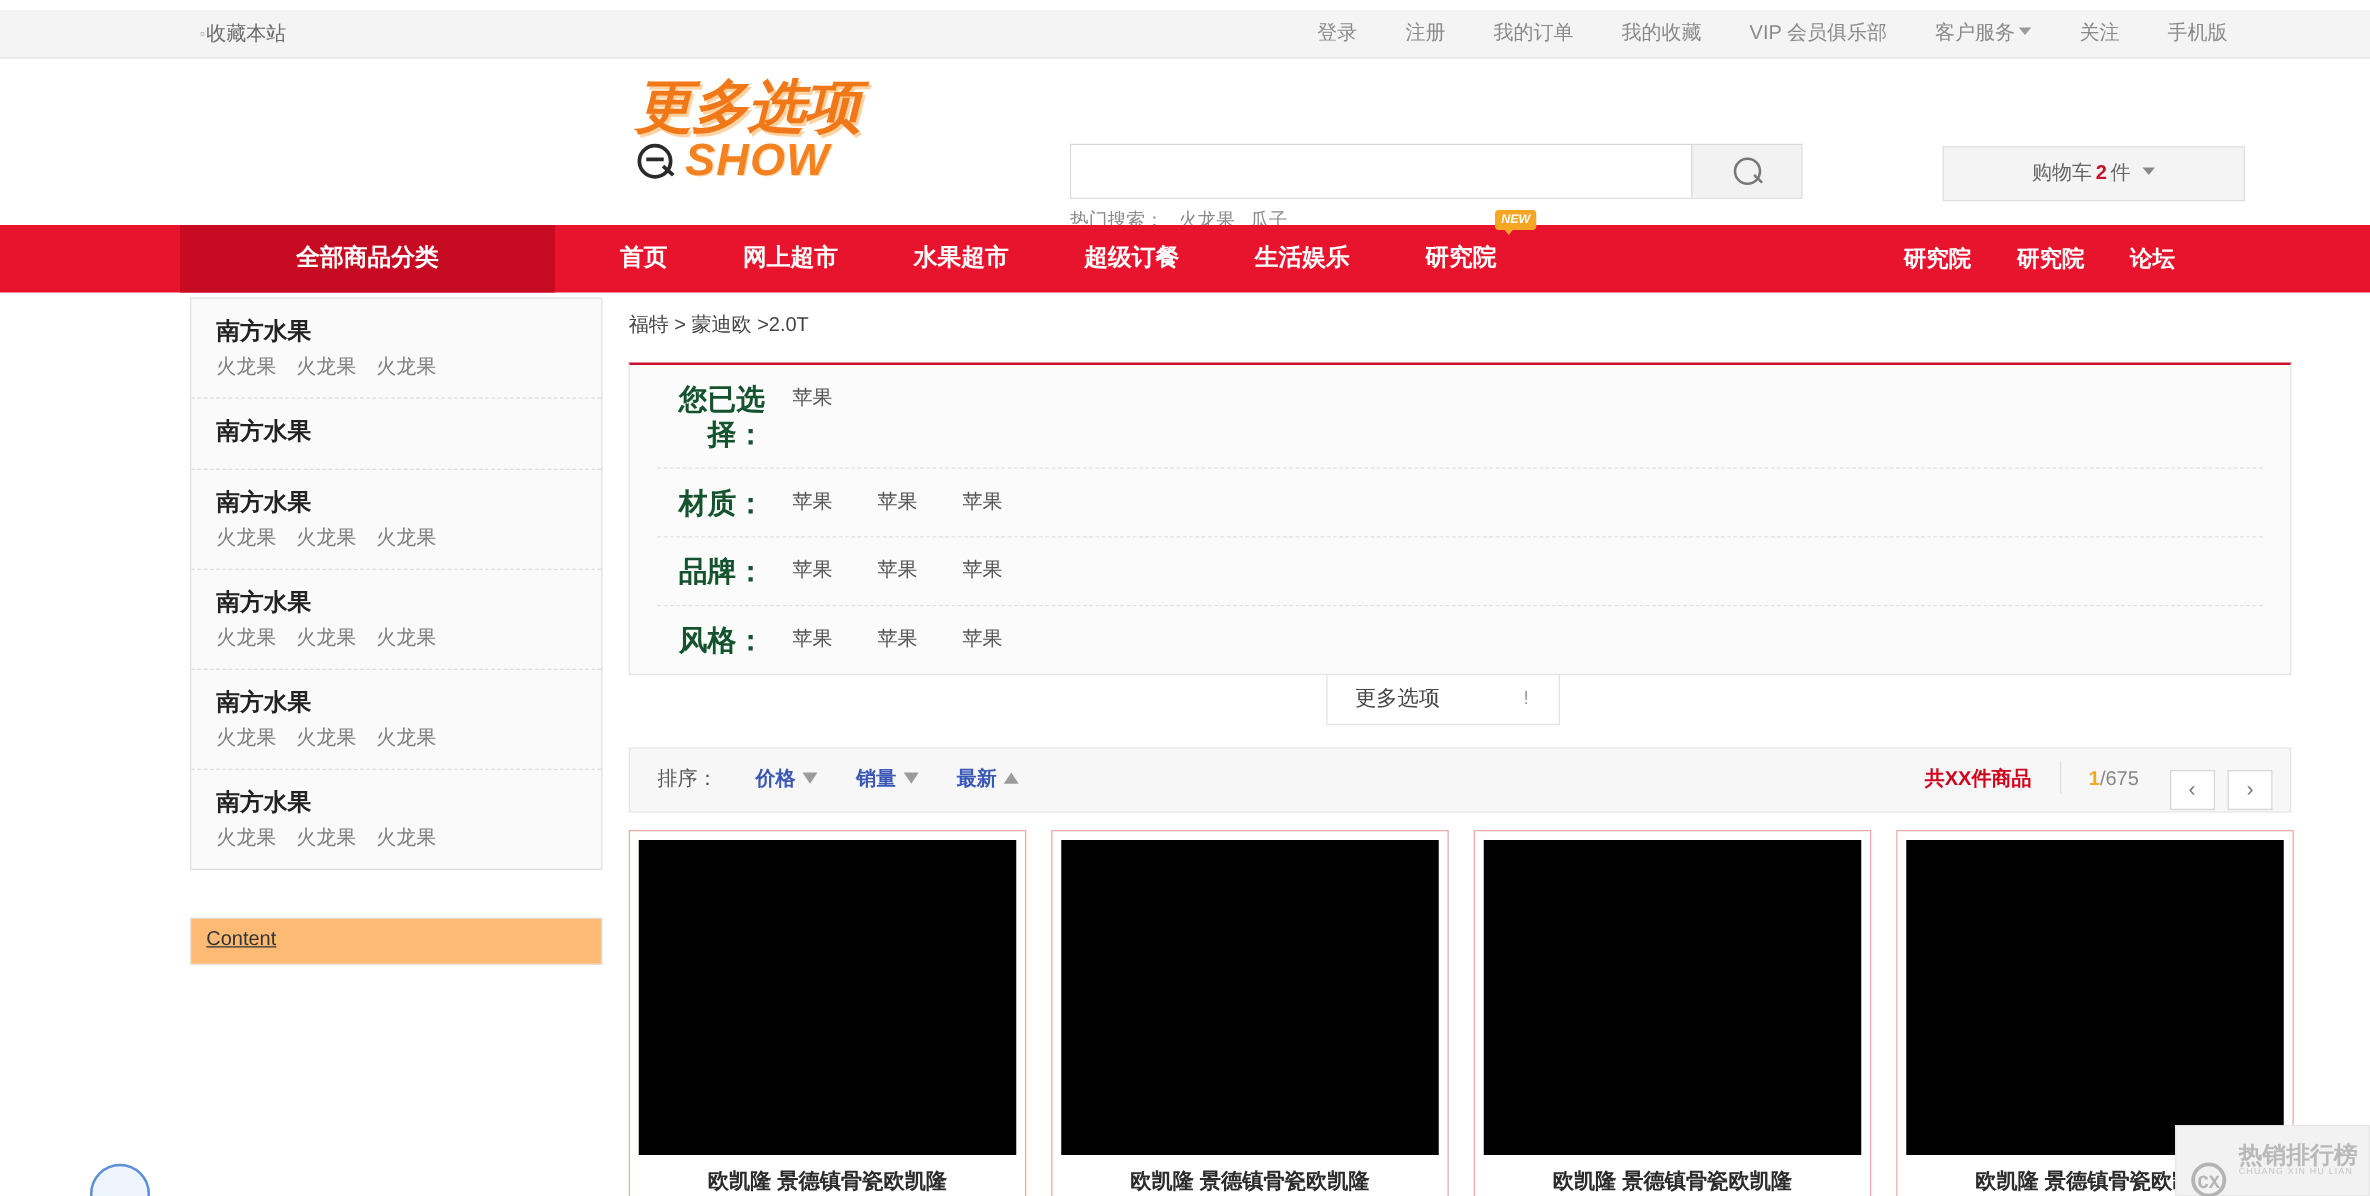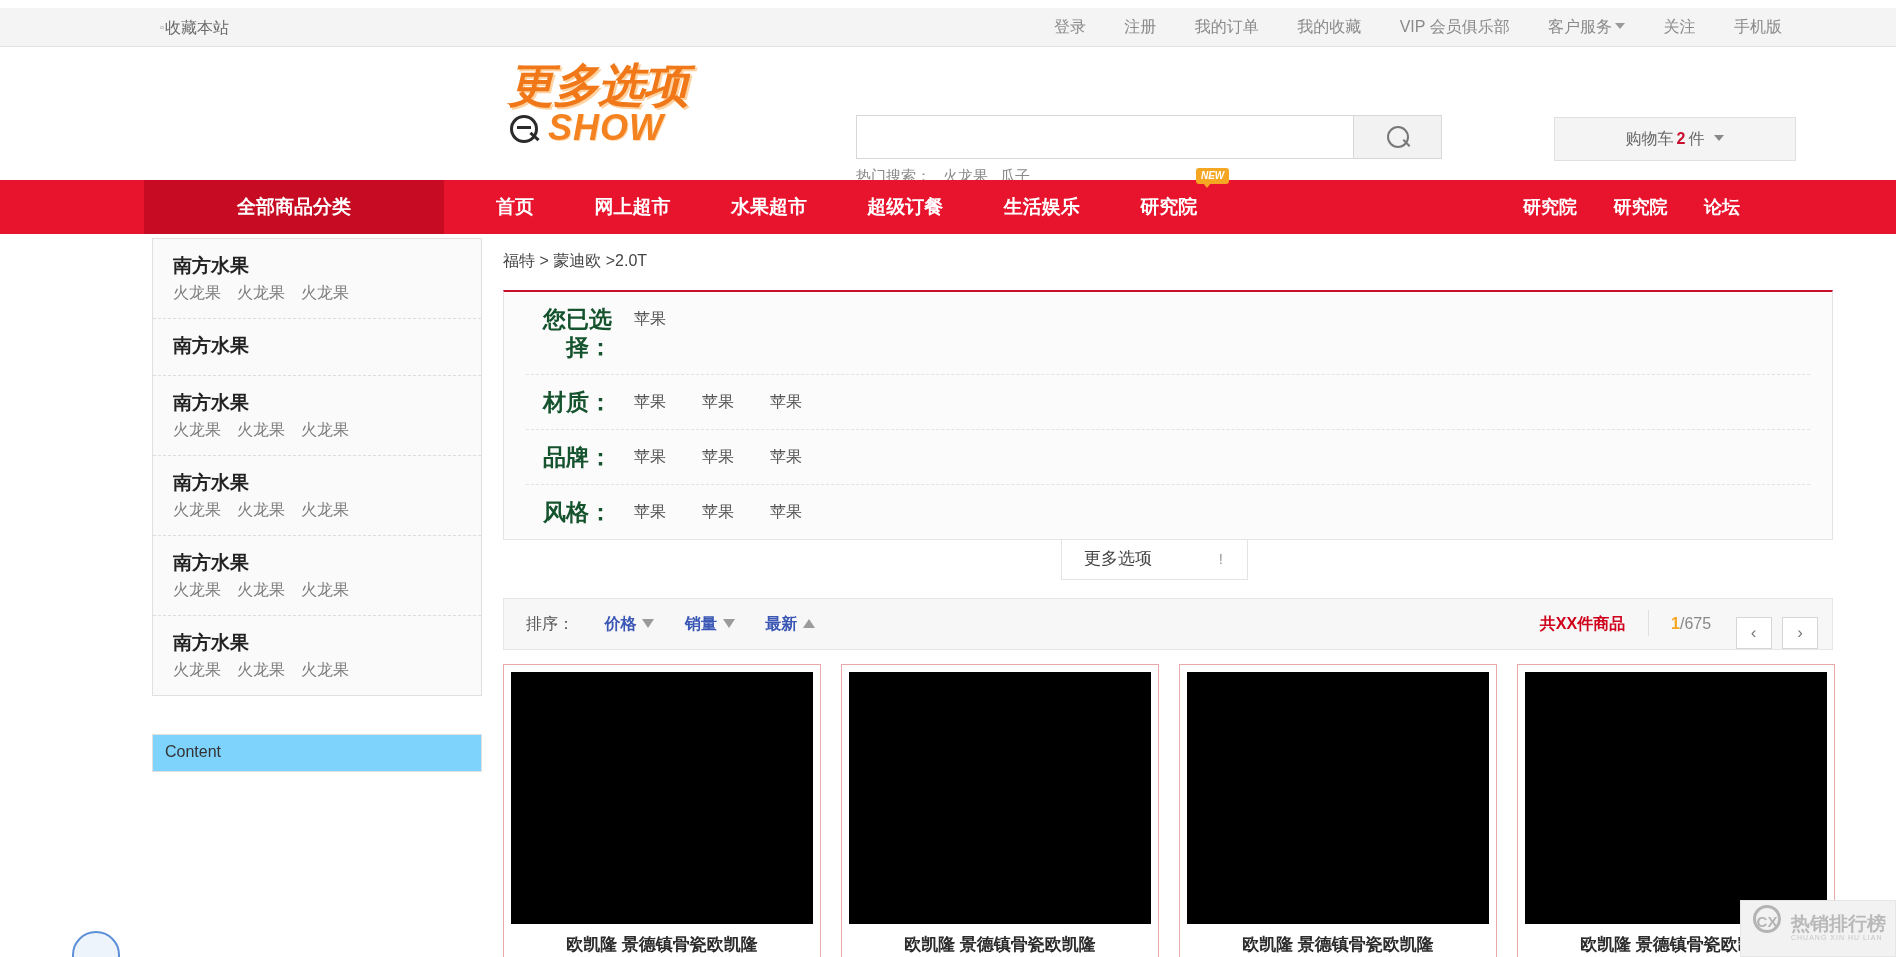--- a/index.html
+++ b/index.html
@@ -141,21 +141,21 @@
   .cat-title{font-size:19px;font-weight:bold;color:#222;line-height:30px;}
   .cat-links{margin-top:2px;white-space:nowrap;}
   .cat-links a{
     display:inline-block;font-size:16px;color:#7d7d7d;text-decoration:none;margin-right:16px;
   }
   .rank-box{margin-top:38px;border:1px solid #e0e0e0;box-sizing:border-box;background:#fff;}
   .rank-head{
     height:42px;line-height:42px;background:#f4f4f4;border-bottom:1px solid #e0e0e0;
     padding-left:18px;font-size:18px;font-weight:bold;color:#444;
   }
-  .rank-body{padding:8px 12px 10px 12px;font-size:16px;color:#333;background:#7dd3fc;}
+  .rank-body{padding:8px 12px 10px 12px;font-size:16px;color:#333;background:#fdba74;text-decoration:underline;}
 
   
   .content{position:absolute;left:455px;top:0;width:1330px;}
   .breadcrumb{
     font-size:16px;color:#444;line-height:30px;padding:12px 0 14px 0;
   }
   .breadcrumb a{color:#444;text-decoration:none;}
   .filter-panel{
     border:1px solid #e4e4e4;border-top:2px solid #c8102e;background:#fbfbfb;
     box-sizing:border-box;
@@ -222,23 +222,23 @@
     line-height:26px;white-space:nowrap;overflow:hidden;
   }
 
   
   .watermark{
     position:absolute;right:0;bottom:0;width:156px;height:57px;background:#f2f2f2;
     border:1px solid #e6e6e6;box-sizing:border-box;
   }
   .wm-inner{position:relative;width:100%;height:100%;}
   .wm-mark{
-    position:absolute;left:12px;top:4px;width:28px;height:28px;border-radius:50%;
+    position:absolute;left:12px;top:29px;width:28px;height:28px;border-radius:50%;
     border:3px solid #b4b4b4;color:#b4b4b4;font-size:15px;font-weight:bold;
-    line-height:27px;text-align:center;box-sizing:border-box;
+    line-height:27px;text-align:center;box-sizing:border-box;font-family:Liberation Mono, monospace;
   }
   .wm-cn{position:absolute;left:50px;top:10px;font-size:19px;font-weight:bold;color:#b9b9b9;}
   .wm-en{position:absolute;left:50px;top:33px;font-size:7px;color:#c6c6c6;letter-spacing:1px;}
 
   
   .status-blob{
     position:absolute;left:24px;bottom:-22px;width:44px;height:44px;border-radius:50%;
     border:2px solid #5b8fd6;background:#eef4fc;
   }
 </style>

